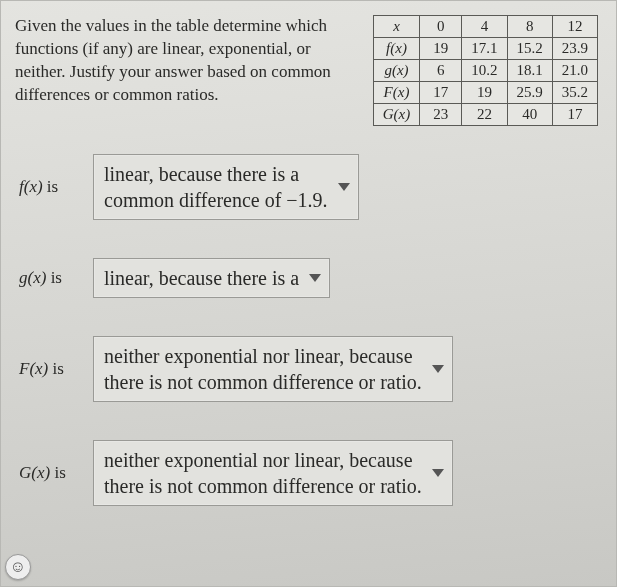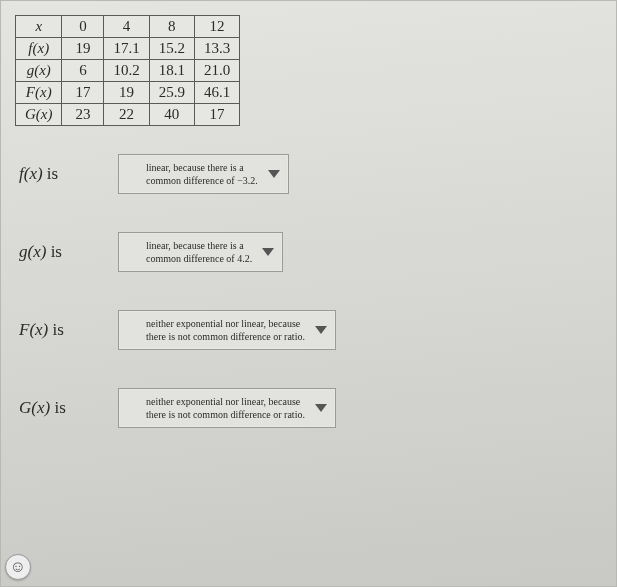--- a/index.html
+++ b/index.html
@@ -61,27 +61,26 @@
     font-size: 17px;
     font-style: italic;
     color: #2a2a28;
     white-space: nowrap;
     min-width: 64px;
   }
   .fn-label .up { font-style: normal; }
   .dropdown {
     border: 1px solid #9a9a96;
     background: #e2e2de;
-    padding: 6px 30px 6px 27px;
-    font-size: 10px;
+    padding: 6px 30px 6px 10px;
+    font-size: 20px;
     line-height: 1.3;
     color: #2a2a28;
     position: relative;
     box-shadow: inset 0 0 0 1px rgba(255,255,255,0.2);
-    margin-left: 25px;
   }
   .dropdown .caret {
     position: absolute;
     right: 8px;
     top: 50%;
     transform: translateY(-50%);
     width: 0; height: 0;
     border-left: 6px solid transparent;
     border-right: 6px solid transparent;
     border-top: 8px solid #555;
@@ -101,50 +100,51 @@
     color: #555;
     box-shadow: 0 1px 2px rgba(0,0,0,0.2);
   }
 </style>
 </head>
 <body>
 
 <div class="page">
 
   <div class="toprow">
+    <div class="prompt">Given the values in the table determine which functions (if any) are linear, exponential, or neither. Justify your answer based on common differences or common ratios.</div>
 
     <table class="data">
       <tbody>
           <tr>
         <td class="lbl">x</td>
         <td>0</td>
         <td>4</td>
         <td>8</td>
         <td>12</td>
       </tr>
       <tr>
         <td class="lbl">f(x)</td>
         <td>19</td>
         <td>17.1</td>
         <td>15.2</td>
-        <td>13.3</td>
+        <td>23.9</td>
       </tr>
       <tr>
         <td class="lbl">g(x)</td>
         <td>6</td>
         <td>10.2</td>
         <td>18.1</td>
         <td>21.0</td>
       </tr>
       <tr>
         <td class="lbl">F(x)</td>
         <td>17</td>
         <td>19</td>
         <td>25.9</td>
-        <td>46.1</td>
+        <td>35.2</td>
       </tr>
       <tr>
         <td class="lbl">G(x)</td>
         <td>23</td>
         <td>22</td>
         <td>40</td>
         <td>17</td>
       </tr>
     </tbody>
       </table>
@@ -152,33 +152,32 @@
 
   <div class="answers">
 
     <div class="answer-row">
       <span class="fn-label">
         <span>f(x)</span>
         <span class="up">is</span>
       </span>
       <div class="dropdown">
         <div>linear, because there is a</div>
-        <div>common difference of −3.2.</div>
+        <div>common difference of −1.9.</div>
         <span class="caret"></span>
       </div>
     </div>
 
     <div class="answer-row">
       <span class="fn-label">
         <span>g(x)</span>
         <span class="up">is</span>
       </span>
       <div class="dropdown">
         <div>linear, because there is a</div>
-        <div>common difference of 4.2.</div>
         <span class="caret"></span>
       </div>
     </div>
 
     <div class="answer-row">
       <span class="fn-label">
         <span>F(x)</span>
         <span class="up">is</span>
       </span>
       <div class="dropdown">

